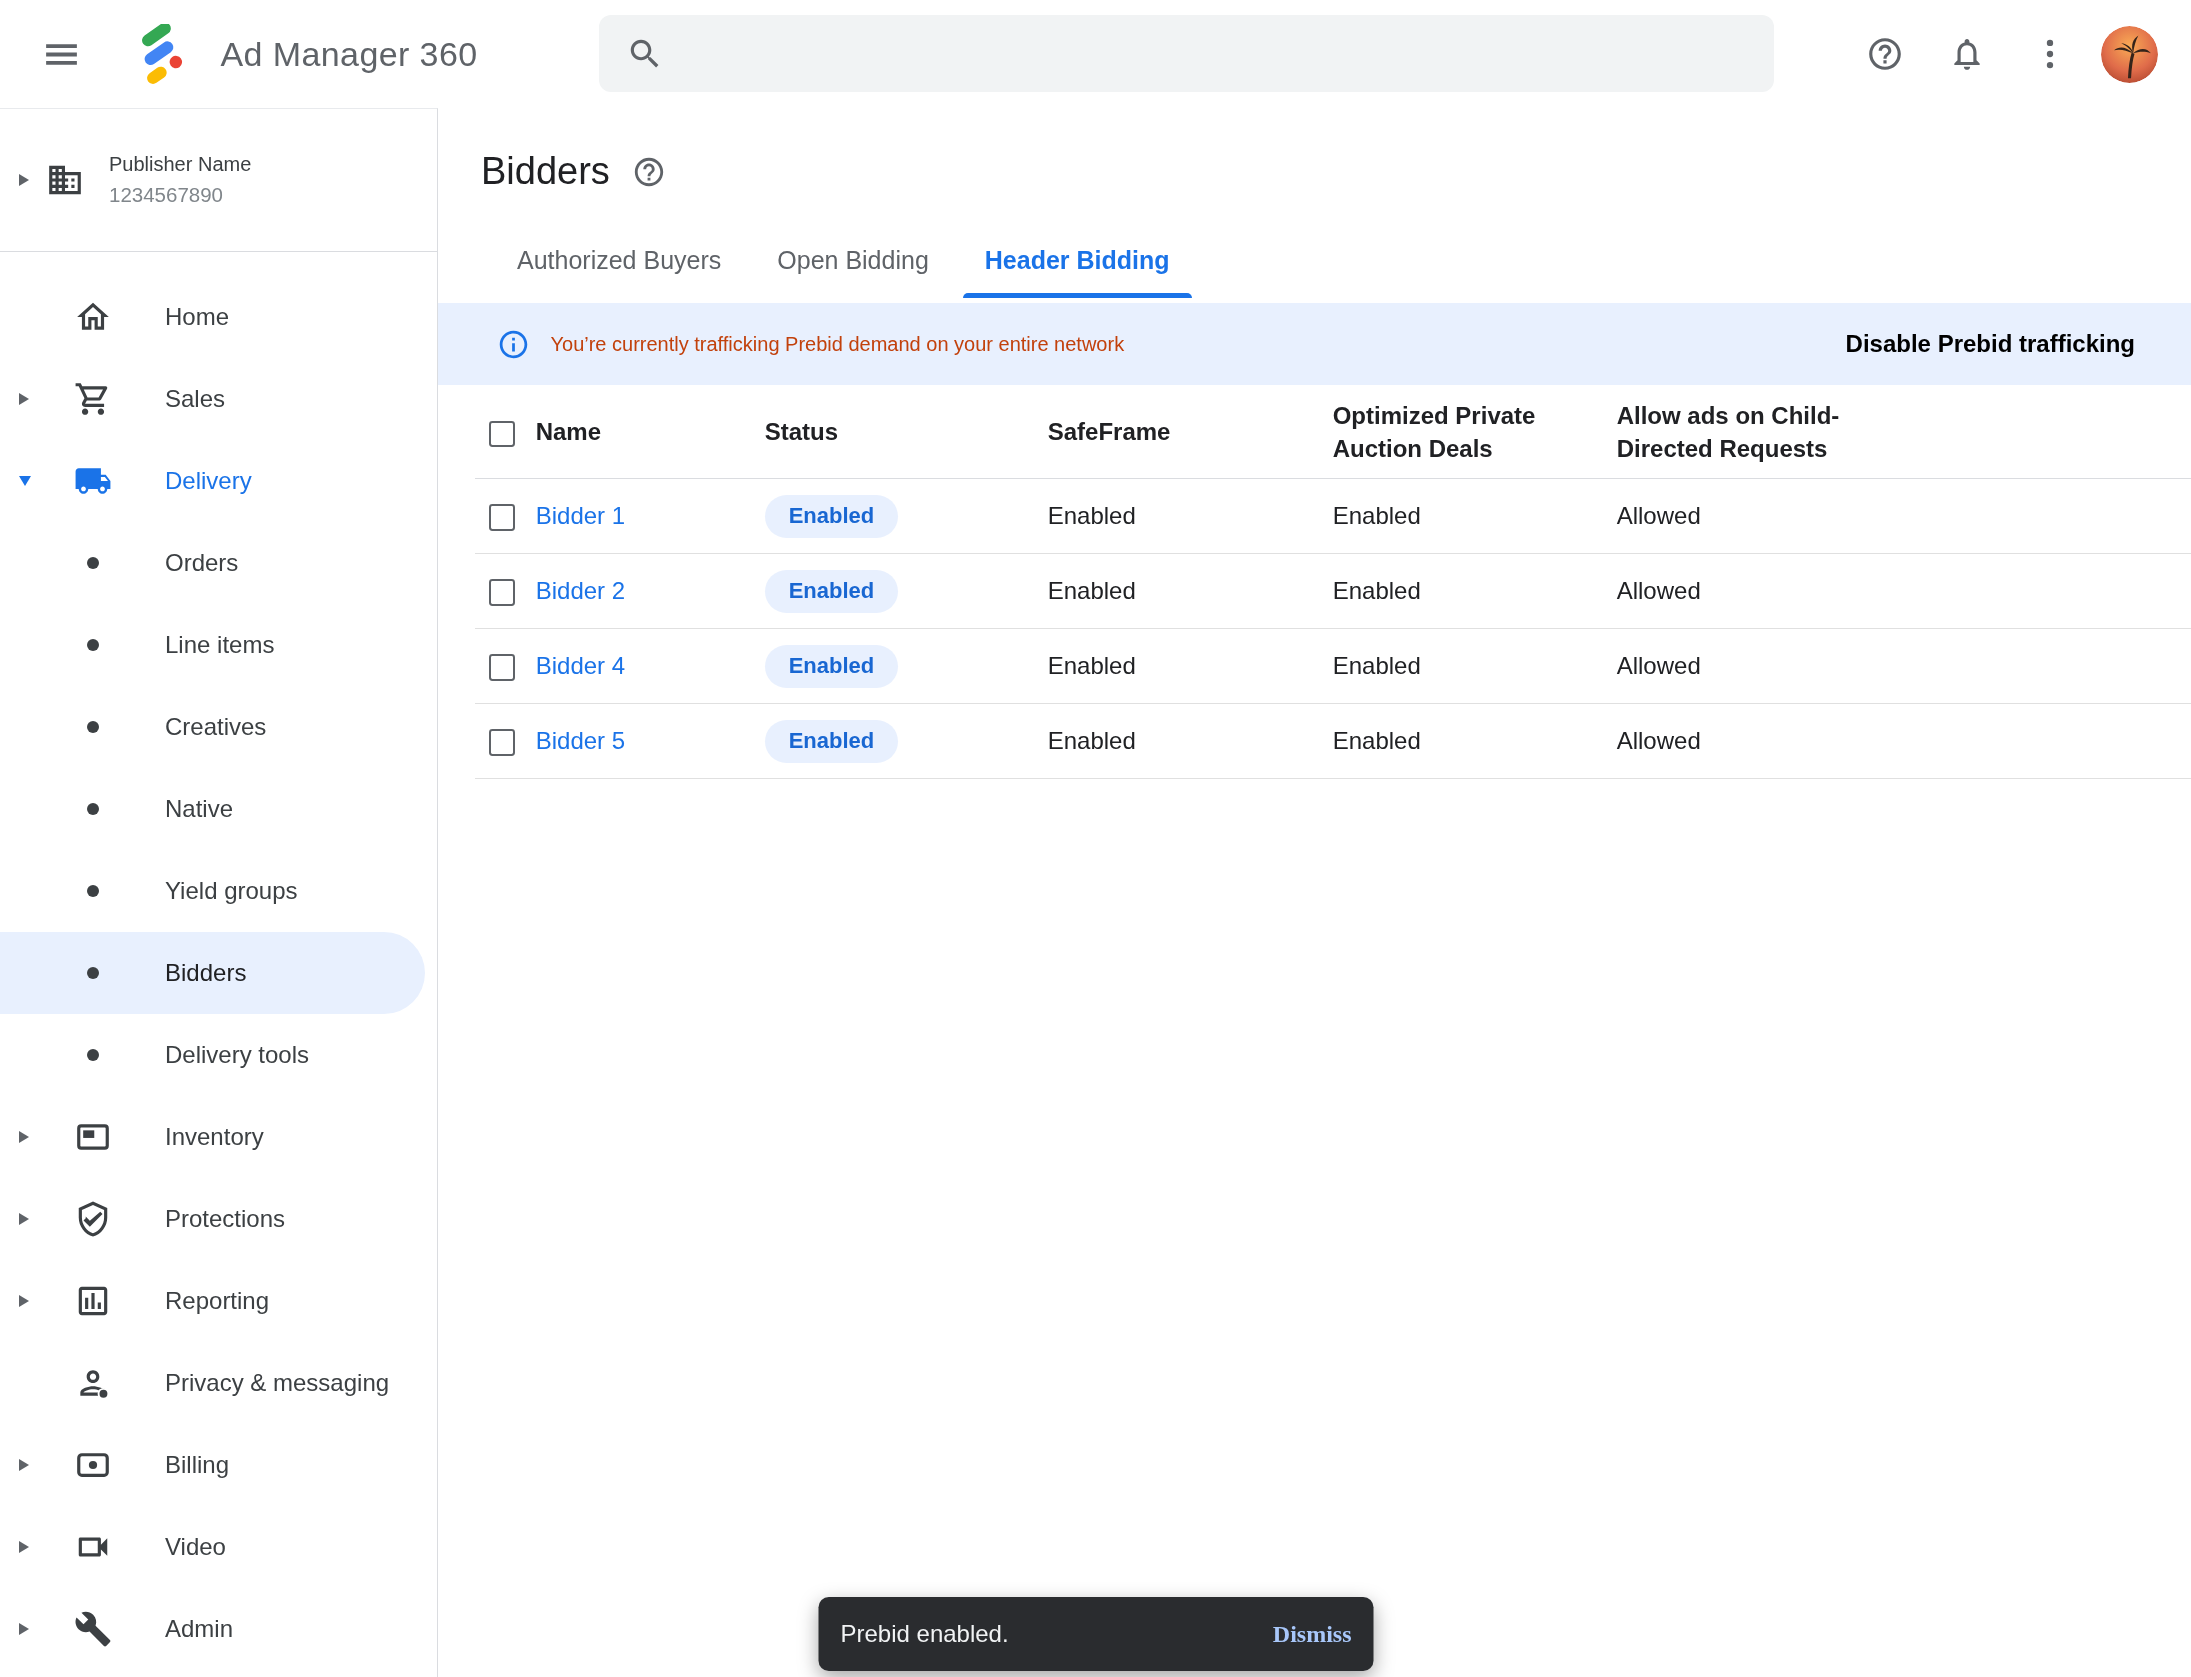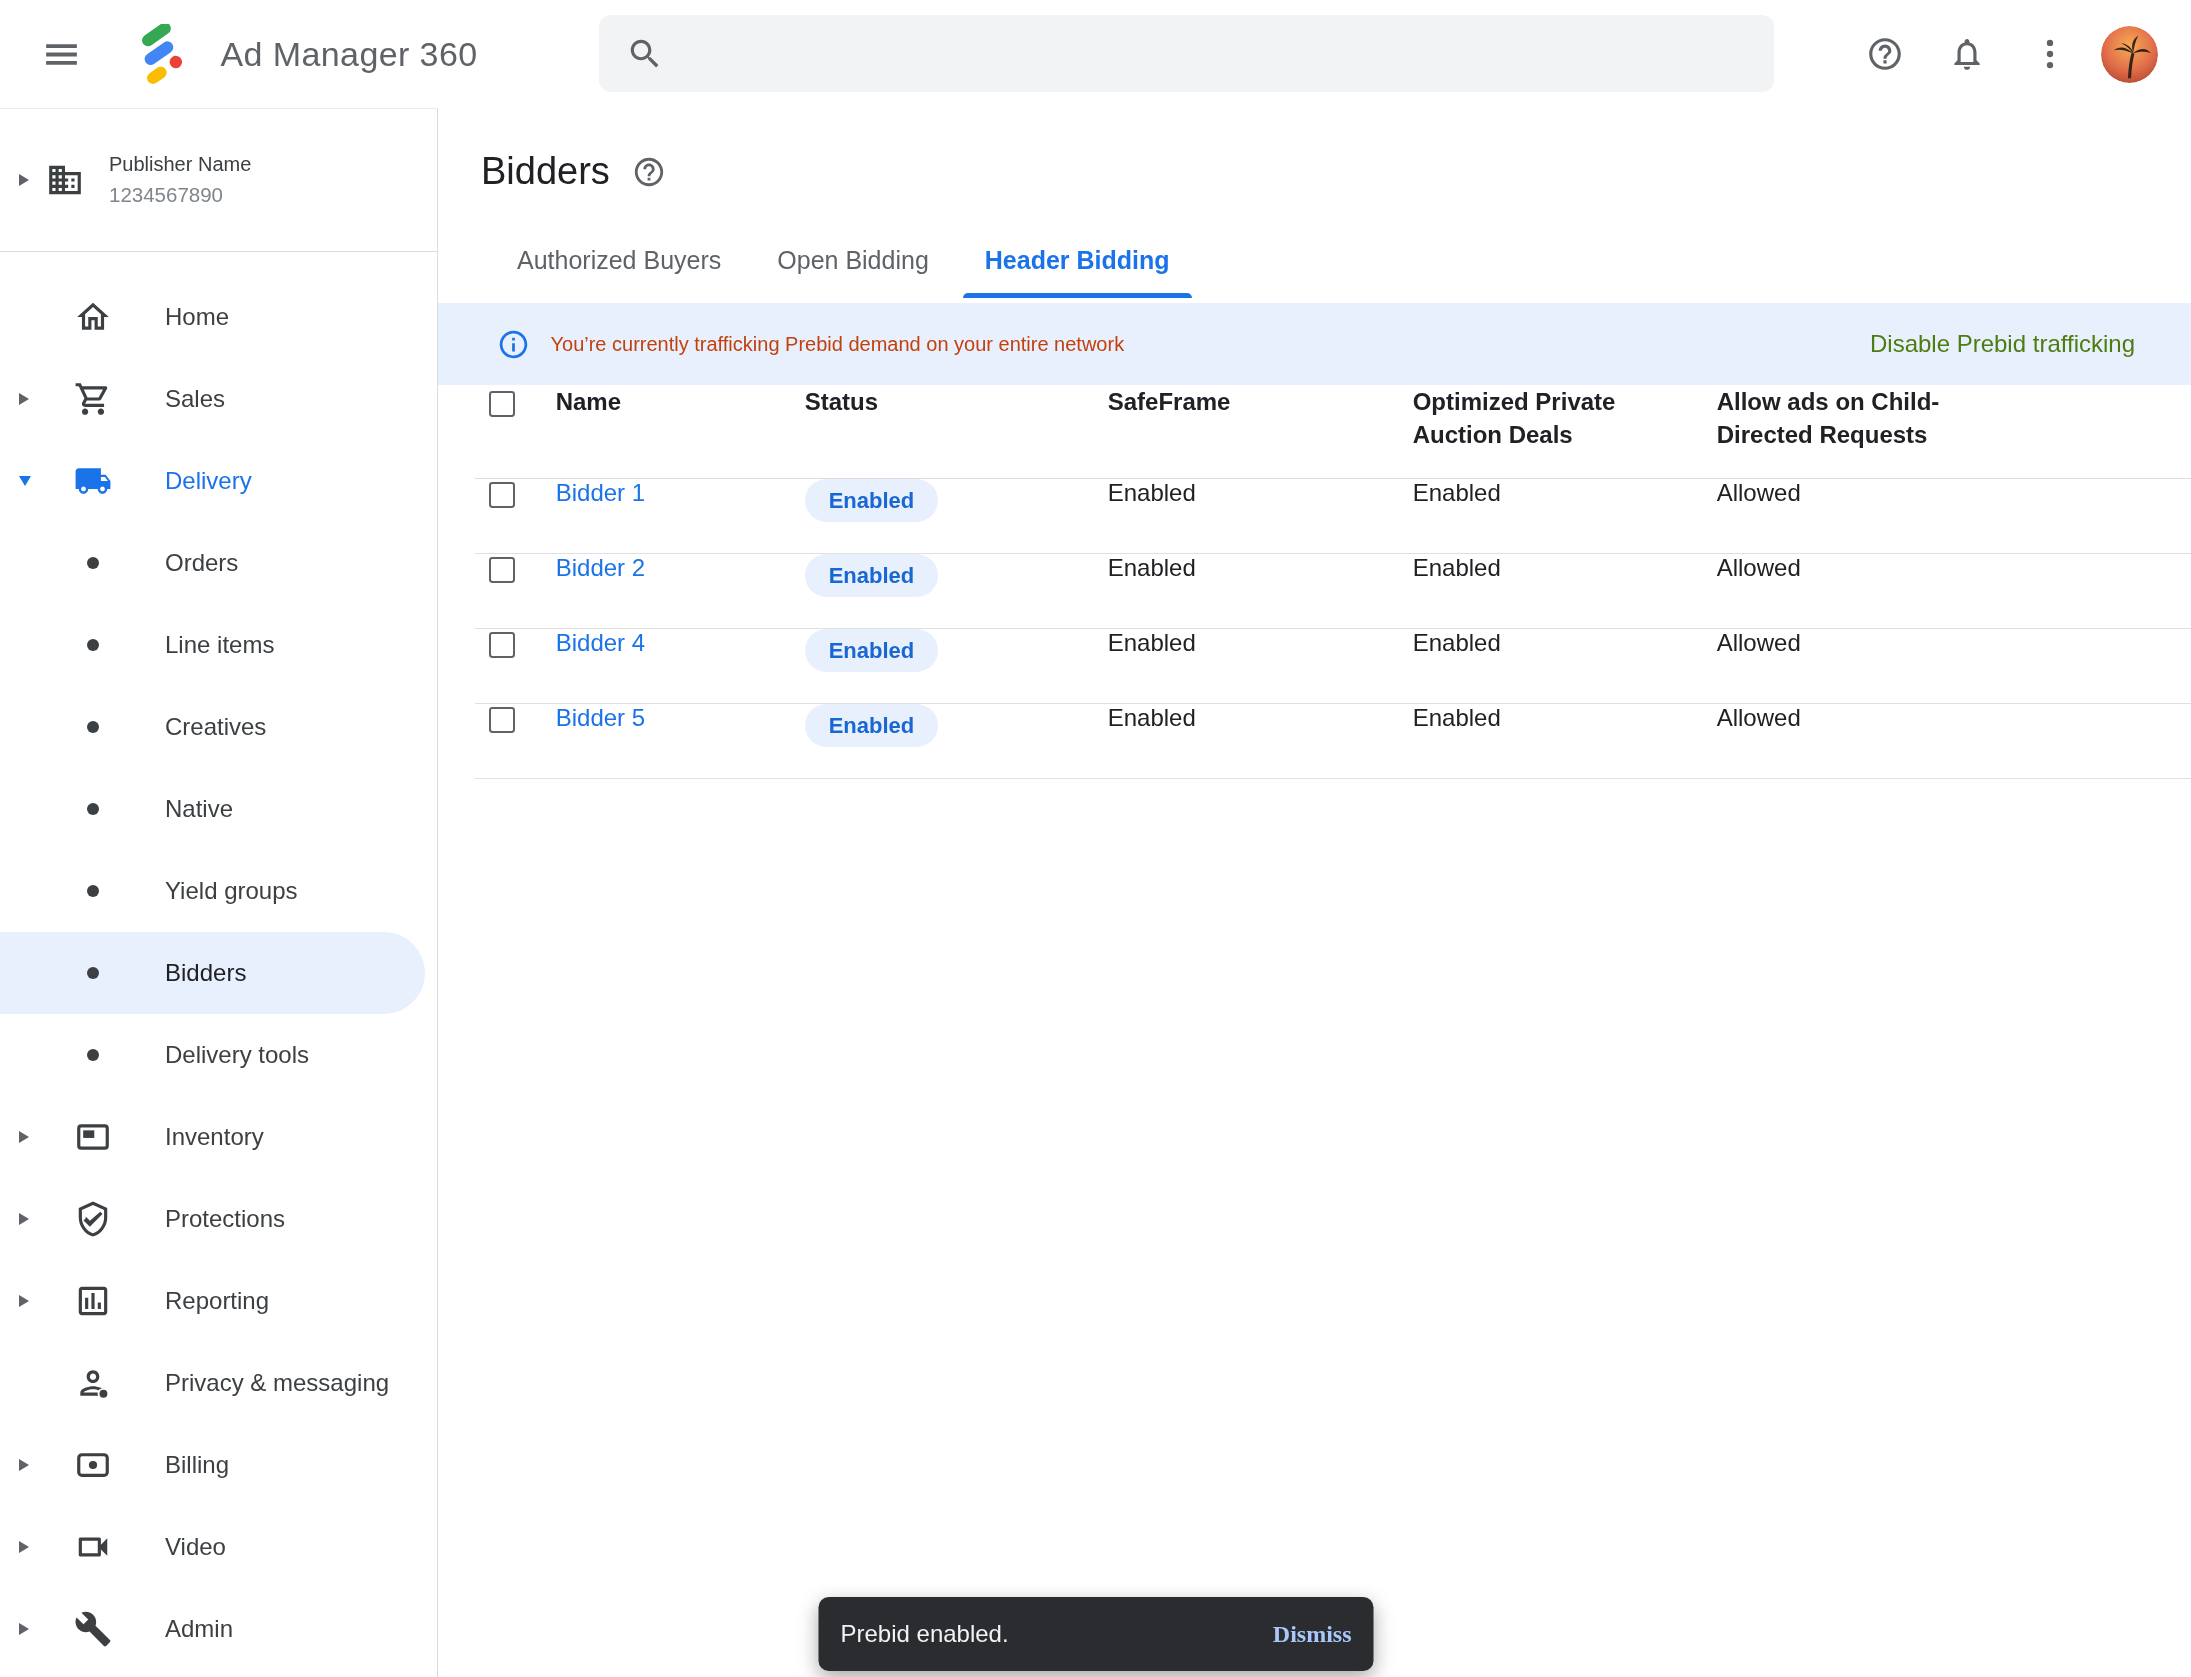--- a/index.html
+++ b/index.html
@@ -52,24 +52,24 @@
   .help-sm svg { width:34px; height:34px; }
 
   .tabs { margin-left:57px; margin-top:26px; display:flex; gap:12px; height:75px; }
   .tab { position:relative; padding:0 22px; display:flex; align-items:center; font-size:25px; color:#5f6368; cursor:pointer; white-space:nowrap; }
   .tab.active { color:#1a73e8; font-weight:700; }
   .tab.active::after { content:""; position:absolute; left:0; right:0; bottom:0; height:5.1px; background:#1a73e8; border-radius:5.1px 5.1px 0 0; }
 
   .banner { margin-top:5.1px; height:82px; background:#e8f0fe; display:flex; align-items:center; padding:0 57px 0 59px; }
   .banner-icon { width:33px; height:33px; flex:0 0 33px; display:flex; }
   .banner-text { margin-left:20.5px; font-size:20px; color:#c2410c; flex:1; }
-  .banner-action { font-size:24px; color:#4d7c0f; font-weight:400; cursor:pointer; text-decoration:none; white-space:nowrap; }
+  .banner-action { font-size:24px; color:#000000; font-weight:700; cursor:pointer; text-decoration:none; white-space:nowrap; }
 
   .table { margin-left:37px; font-size:24px; }
-  .trow { display:flex; align-items:flex-start; border-bottom:0.9px solid #e0e0e0; padding-left:13.7px; min-height:75px;gap:20px; }
+  .trow { display:flex; align-items:center; border-bottom:0.9px solid #e0e0e0; padding-left:13.7px; min-height:75px; }
   .trow.thead { min-height:94px; border-bottom:0.9px solid #dadce0; font-weight:700; line-height:33px; }
   .cell { padding-right:24px; }
   .c-check { width:47px; flex:0 0 47px; padding-right:0; }
   .c-name { width:229px; flex:0 0 229px; }
   .c-status { width:283px; flex:0 0 283px; }
   .c-sf { width:285px; flex:0 0 285px; }
   .c-opd { width:284px; flex:0 0 284px; }
   .c-child { flex:1; }
   .hw { display:inline-block; max-width:283px; }
   .checkbox { width:26.5px; height:26.5px; border:2.6px solid #5f6368; border-radius:3.4px; display:inline-block; background:#fff; cursor:pointer; vertical-align:middle; }

